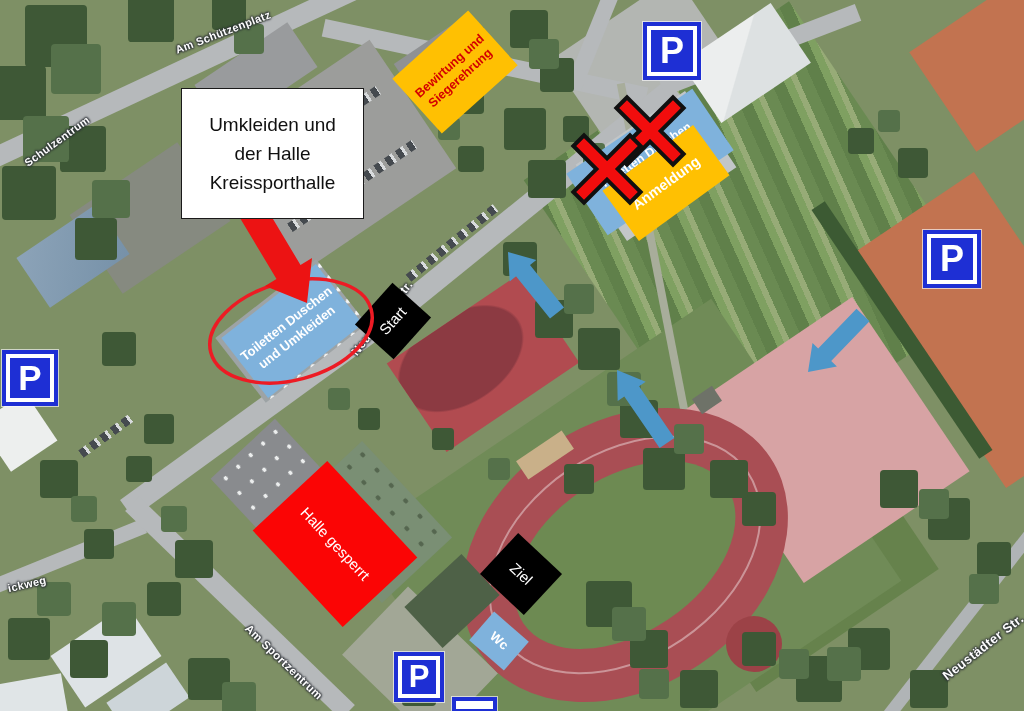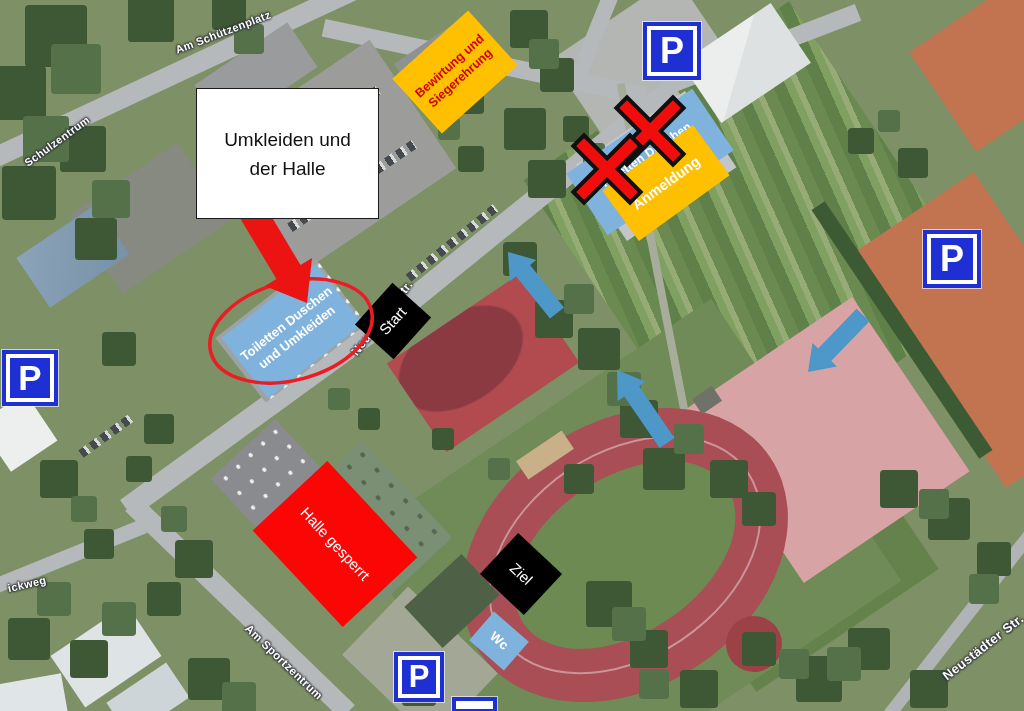--- a/index.html
+++ b/index.html
@@ -14,21 +14,21 @@
   .st{position:absolute;z-index:15;color:#fdfdfd;font-weight:700;letter-spacing:.4px;white-space:nowrap;
       text-shadow:0 1px 2px rgba(45,50,55,.95),0 -1px 2px rgba(45,50,55,.95),
                   1px 0 2px rgba(45,50,55,.95),-1px 0 2px rgba(45,50,55,.95);}
   
   .ps{position:absolute;z-index:28;background:#1e2fd4;box-shadow:0 0 0 1px rgba(250,250,252,.65);}
   .ps::before{content:"";position:absolute;inset:4px;border:4px solid #ffffff;}
   .ps span{position:absolute;inset:0;display:flex;align-items:center;justify-content:center;
            color:#fff;font-weight:700;}
   .ps-part{overflow:hidden;}
   
-  #callout{position:absolute;left:196px;top:88px;width:181px;height:129px;background:#ffffff;
+  #callout{position:absolute;left:181px;top:88px;width:181px;height:129px;background:#ffffff;
            border:1.5px solid #1a1a1a;z-index:30;display:flex;flex-direction:column;align-items:center;
            justify-content:center;color:#101010;font-size:19px;line-height:29px;text-align:center;}
   
   .bld{position:absolute;z-index:6;}
   .road{position:absolute;z-index:4;background:#b6b9bb;}
   .cars{position:absolute;z-index:7;
         background:repeating-linear-gradient(90deg,#454a4f 0 6px,#d8dbdd 6px 9px,rgba(0,0,0,0) 9px 13px);}
   svg#overlay{position:absolute;left:0;top:0;z-index:26;pointer-events:none;}
 </style>
 </head>
@@ -174,15 +174,16 @@
     <span style="font-size:35px;">P</span>
   </div>
   <div class="ps" style="left:394px;top:652px;width:50px;height:50px;">
     <span style="font-size:31px;">P</span>
   </div>
   <div class="ps ps-part" style="left:452px;top:697px;width:45px;height:14px;"></div>
 
   <div id="callout">
     <span>Umkleiden und</span>
     <span>der Halle</span>
+    <span>Kreissporthalle</span>
   </div>
 
 </div>
 
 </body></html>

